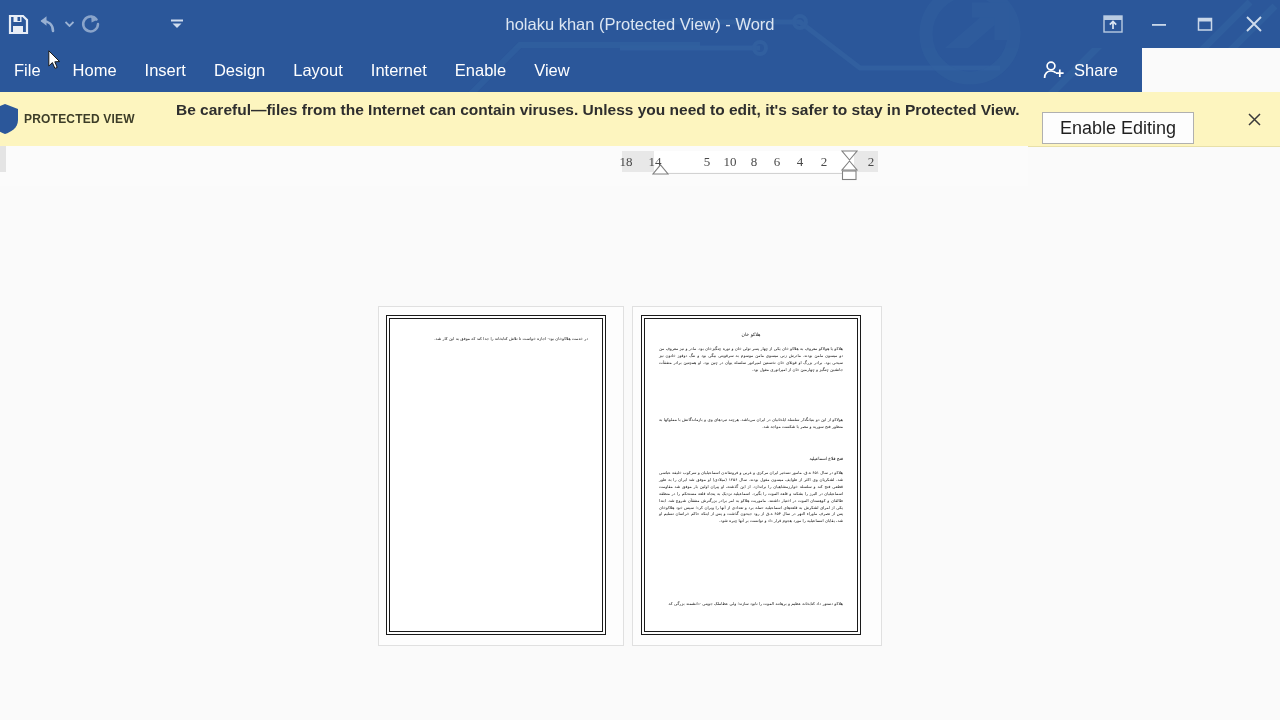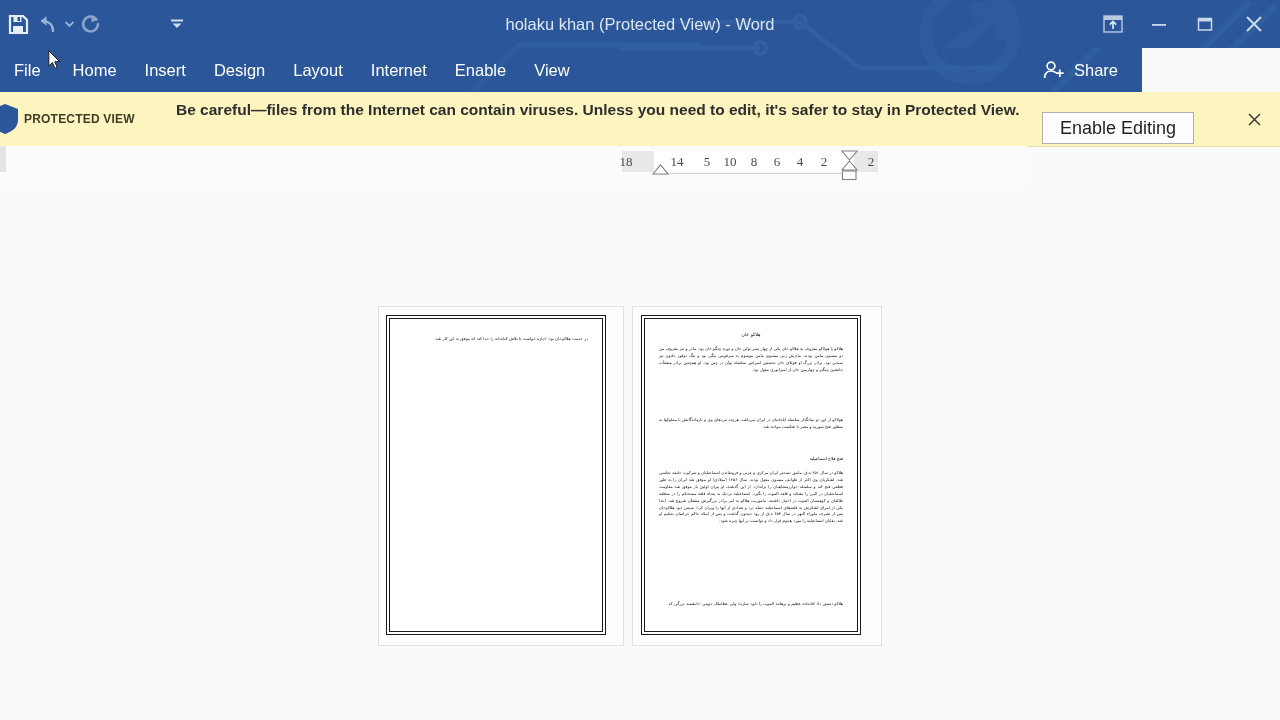--- a/index.html
+++ b/index.html
@@ -428,21 +428,21 @@
     </div>
   </div>
 
   <div class="ruler-area">
     <div class="ruler-left-stub"></div>
     <div class="ruler"></div>
     <div class="ruler-white"></div>
     <div class="ruler-underline"></div>
 
     <div class="rnum" style="left:616px">18</div>
-    <div class="rnum" style="left:667px">14</div>
+    <div class="rnum" style="left:645px">14</div>
     <div class="rnum" style="left:697px">5</div>
     <div class="rnum" style="left:720px">10</div>
     <div class="rnum" style="left:744px">8</div>
     <div class="rnum" style="left:767px">6</div>
     <div class="rnum" style="left:790px">4</div>
     <div class="rnum" style="left:814px">2</div>
     <div class="rnum" style="left:861px">2</div>
 
     <svg class="indent-marker" style="left:652px; top:18px" width="17" height="11" viewBox="0 0 17 11">
       <path d="M8.5 0.8 L16 10 L1 10 Z" fill="#ffffff" stroke="#808080" stroke-width="1.1"></path>

